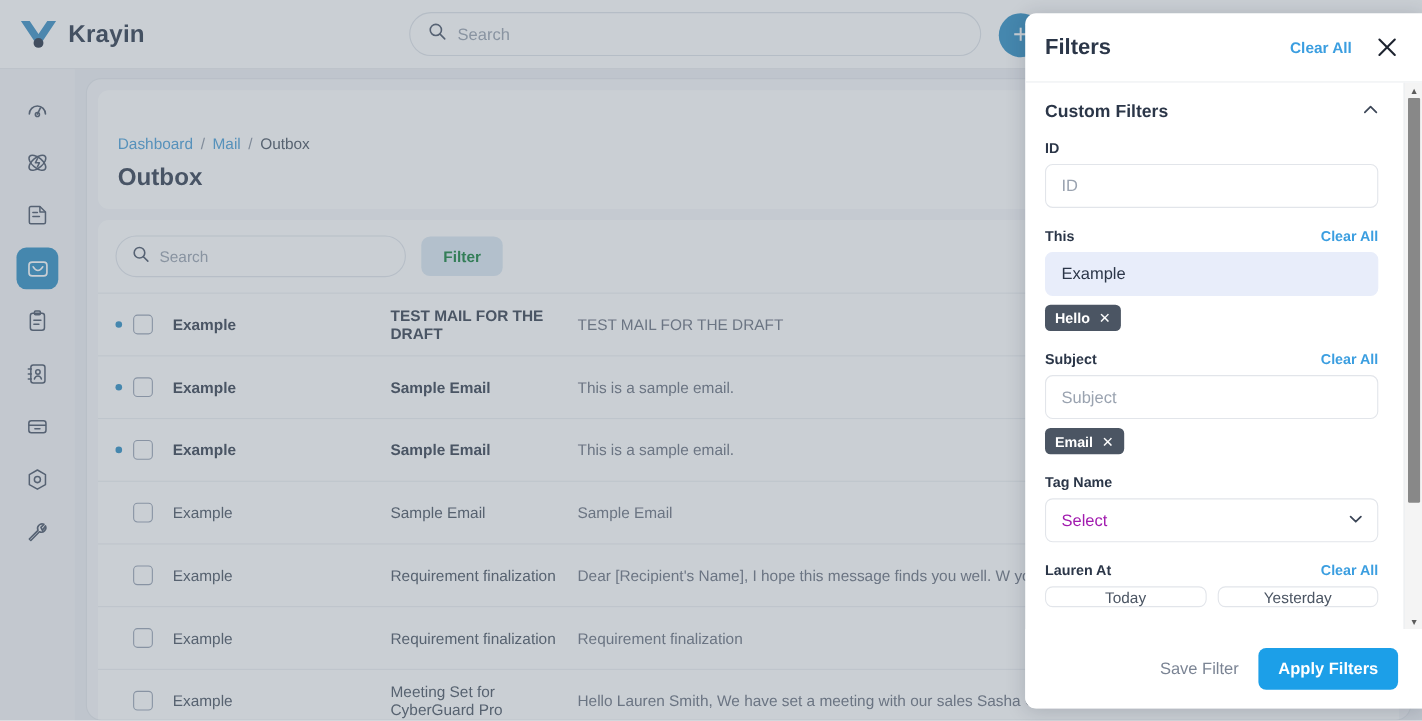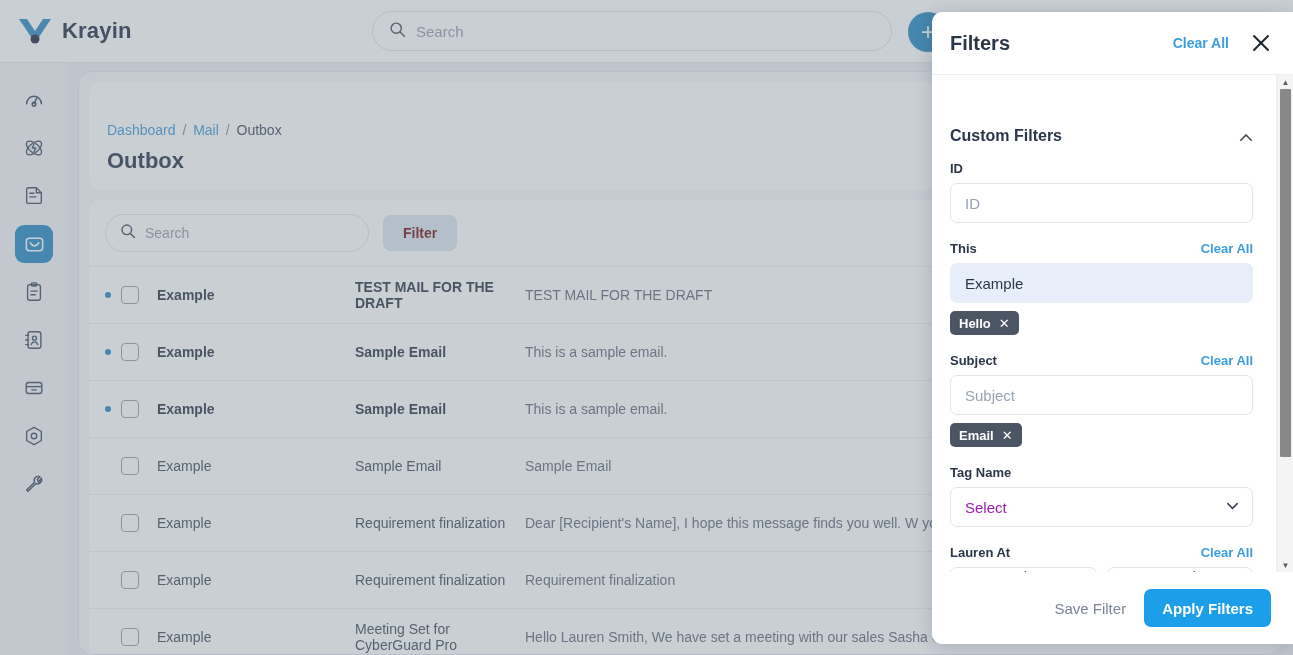--- a/index.html
+++ b/index.html
@@ -97,21 +97,21 @@
     padding: 14px 16px;
   }
   #list-search {
     width: 264px; height: 38px;
     border: 1px solid #e1e5eb; border-radius: 19px;
     display: flex; align-items: center; gap: 9px; padding: 0 14px;
   }
   #list-search .ph { color: #9aa3b0; font-size: 14px; }
   #filter-button {
     height: 36px; padding: 4px 20px; border-radius: 8px;
-    background: #dbe8f3; color: #7f1d1d; font-size: 14px; font-weight: 600;
+    background: #dbe8f3; color: #15803d; font-size: 14px; font-weight: 600;
     display: flex; align-items: center;
   }
 
   .mail-row {
     display: flex; align-items: center;
     padding: 0 16px; min-height: 57px;
     border-top: 1px solid #edeff2;
     font-size: 14px; color: #4b5563;
   }
   .mail-row .dot-slot { width: 16px; display:flex; align-items:center; }
@@ -150,23 +150,22 @@
     flex: 1 1 auto; position: relative;
     overflow: hidden;
     padding: 18px 18px 0 18px;
   }
   #filters-scroll {
     height: 100%;
     padding-right: 22px;
   }
 
   .section-head {
-    display: flex; align-items: flex-end;
+    display: flex; align-items: flex-start;
     margin-bottom: 16px;
-    margin-top: 34px;
   }
   .section-head .t { font-size: 16px; font-weight: 700; color: #2b3648; flex: 1 1 auto; }
   .chev { width: 14px; height: 14px; color: #3d4758; }
 
   .field { margin-bottom: 18px; }
   .field-label-row { display: flex; align-items: center; margin-bottom: 7px; }
   .field-label { font-size: 13px; font-weight: 700; color: #2b3648; flex: 1 1 auto; }
   .field-clear { font-size: 13px; color: #3b9ee0; font-weight: 600; }
 
   .text-input {

